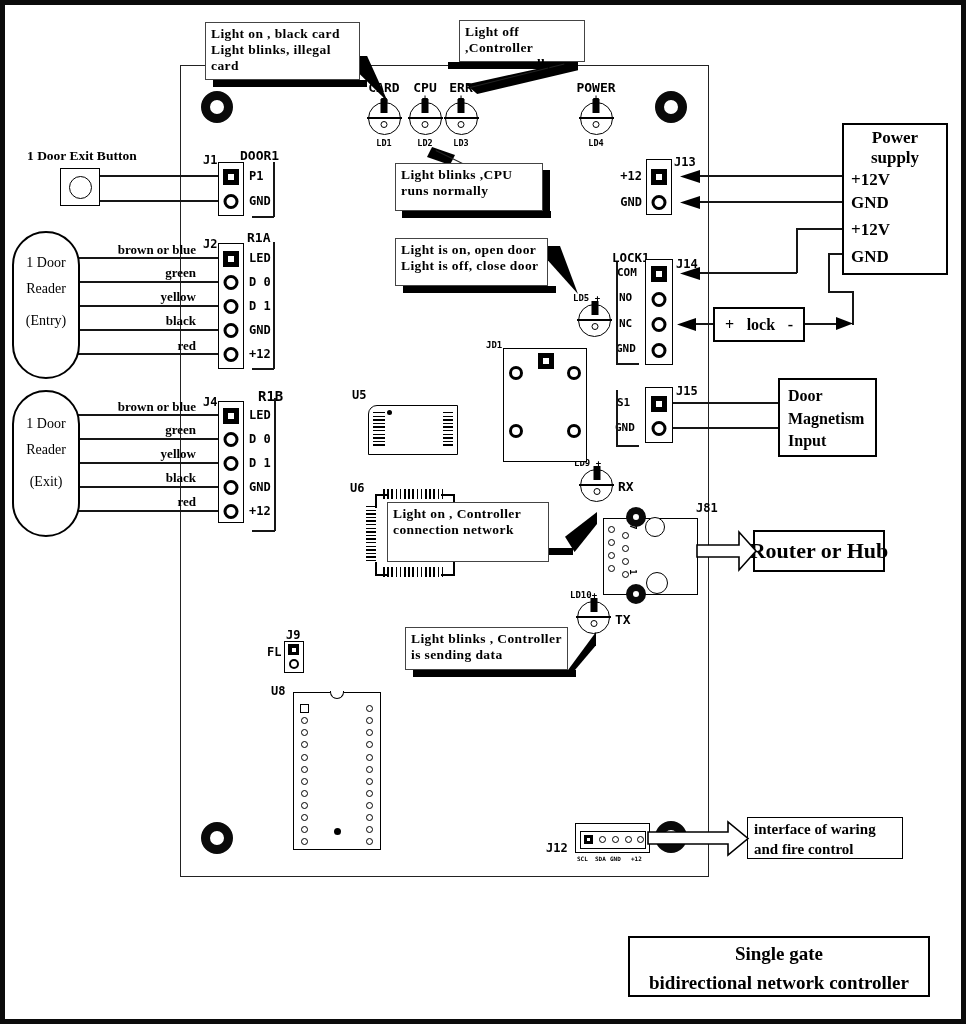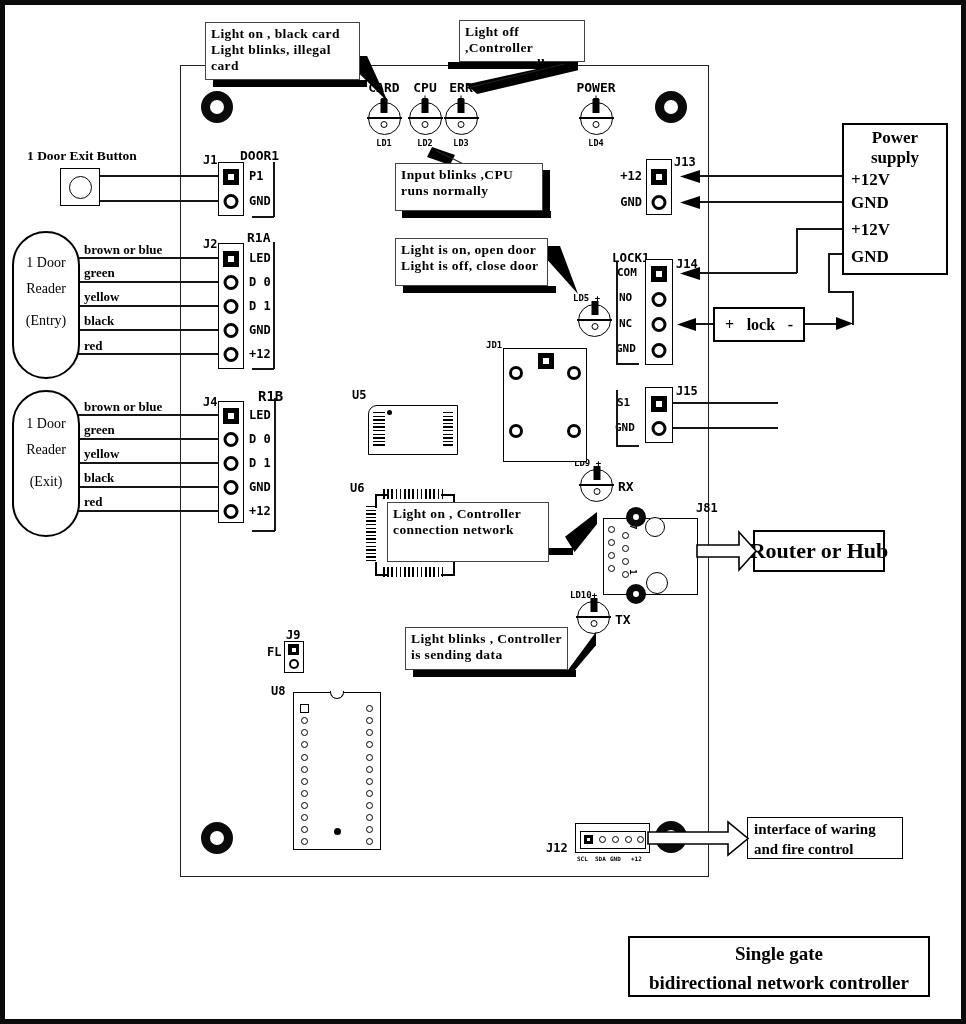--- a/index.html
+++ b/index.html
@@ -30,21 +30,21 @@
   .led-name{font-family:"DejaVu Sans Mono",monospace;font-weight:700;font-size:13px;height:15px}
   .led-plus{font-size:9px;font-weight:700;height:7px;line-height:7px;font-family:"DejaVu Sans",sans-serif}
   .led-circ{position:relative;width:33px;height:33px;border:1.6px solid #000;border-radius:50%;margin:0 auto;background:#fff;box-sizing:border-box}
   .led-mid{position:absolute;left:-2px;right:-2px;top:14px;height:1.5px;background:#000}
   .led-anode{position:absolute;left:50%;transform:translateX(-50%);top:-4px;width:7px;height:14px;background:#000}
   .led-dot{position:absolute;left:50%;transform:translateX(-50%);top:18px;width:5px;height:5px;border:1.6px solid #000;border-radius:50%}
   .led-ref{font-family:"DejaVu Sans Mono",monospace;font-weight:700;font-size:8.5px;margin-top:3px}
   .sideled{position:absolute;z-index:2}
   .oval{position:absolute;border:2px solid #000;border-radius:34px;background:#fff;z-index:2}
   .oval span{position:absolute;left:0;width:100%;text-align:center;font-weight:400;font-size:14px}
-  .wlabel{position:absolute;left:84px;width:112px;text-align:left;font-weight:700;font-size:13px;white-space:nowrap;z-index:2}
+  .wlabel{position:absolute;left:84px;width:112px;text-align:right;font-weight:700;font-size:13px;white-space:nowrap;z-index:2}
   .strip-v{position:absolute;background:repeating-linear-gradient(to bottom,#000 0 1.5px,transparent 1.5px 3.6px)}
   .strip-h{position:absolute;background:repeating-linear-gradient(to right,#000 0 1.6px,transparent 1.6px 4.2px)}
   .ring{position:absolute;border:3px solid #000;border-radius:50%;background:#fff;box-sizing:border-box}
   .hole{position:absolute;width:5px;height:5px;border:1.6px solid #000;border-radius:50%}
   .corner{position:absolute;width:12px;height:12px}
   .dip-pin{position:absolute;width:5px;height:5px;border:1.6px solid #000;border-radius:50%}
   .dip-pin-sq{position:absolute;width:7px;height:7px;border:1.6px solid #000}
   svg{position:absolute;z-index:4;overflow:visible}
 </style>
 </head>
@@ -137,21 +137,21 @@
 
   <div class="callout" style="left:459px;top:20px;width:126px;height:42px">
     <div>Light off ,Controller</div>
       <div>runs normally</div>
   </div>
   <div class="cshadow" style="left:448px;top:62px;width:122px"></div>
   <div class="ctail" style="left:466px;top:60px;width:112px;height:34px;clip-path:polygon(100% 0,100% 30%,10% 100%,0 72%)"></div>
   <div class="cline" style="left:470px;top:87px;width:97px;transform:rotate(-14deg)"></div>
 
   <div class="callout" style="left:395px;top:163px;width:148px;height:48px">
-    <div>Input blinks ,CPU</div>
+    <div>Light blinks ,CPU</div>
       <div>runs normally</div>
   </div>
   <div class="cshadow" style="left:402px;top:211px;width:149px"></div>
   <div class="cshadow" style="left:543px;top:170px;width:7px;height:48px"></div>
   <div class="ctail" style="left:427px;top:147px;width:28px;height:18px;clip-path:polygon(0 55%,18% 0,100% 45%,82% 100%)"></div>
   <div class="cline" style="left:436px;top:150px;width:80px;transform:rotate(26deg)"></div>
 
   <div class="callout" style="left:395px;top:238px;width:153px;height:48px">
     <div>Light is on, open door</div>
       <div>Light is off, close door</div>
@@ -386,20 +386,25 @@
     <span class="serif" style="left:7px;top:95px;font-size:17px">+12V</span>
     <span class="serif" style="left:7px;top:122px;font-size:17px">GND</span>
   </div>
 
   <div class="obox" style="left:713px;top:307px;width:92px;height:35px;display:flex;align-items:center;justify-content:space-between;padding:0 10px;font-weight:700;font-size:16px">
     <span>+</span>
     <span>lock</span>
     <span>-</span>
   </div>
 
+  <div class="obox" style="left:778px;top:378px;width:99px;height:79px;padding:5px 0 0 8px;font-weight:700;font-size:16px;line-height:1.42">
+    <div>Door</div>
+    <div>Magnetism</div>
+    <div>Input</div>
+  </div>
 
   <span class="mono" style="left:696px;top:501px;font-size:12px">J81</span>
   <div class="conn" style="left:603px;top:518px;width:95px;height:77px">
     <div class="hole" style="left:4px;top:7px"></div>
     <div class="hole" style="left:18px;top:13px"></div>
     <div class="hole" style="left:4px;top:20px"></div>
     <div class="hole" style="left:18px;top:26px"></div>
     <div class="hole" style="left:4px;top:33px"></div>
     <div class="hole" style="left:18px;top:39px"></div>
     <div class="hole" style="left:4px;top:46px"></div>

